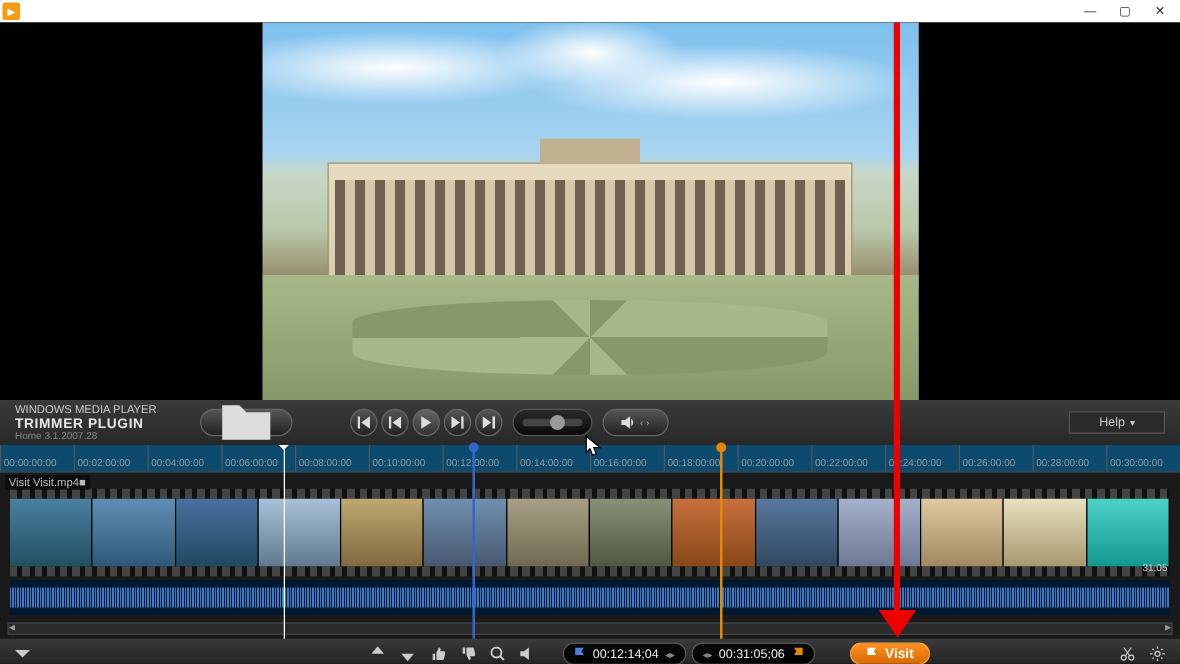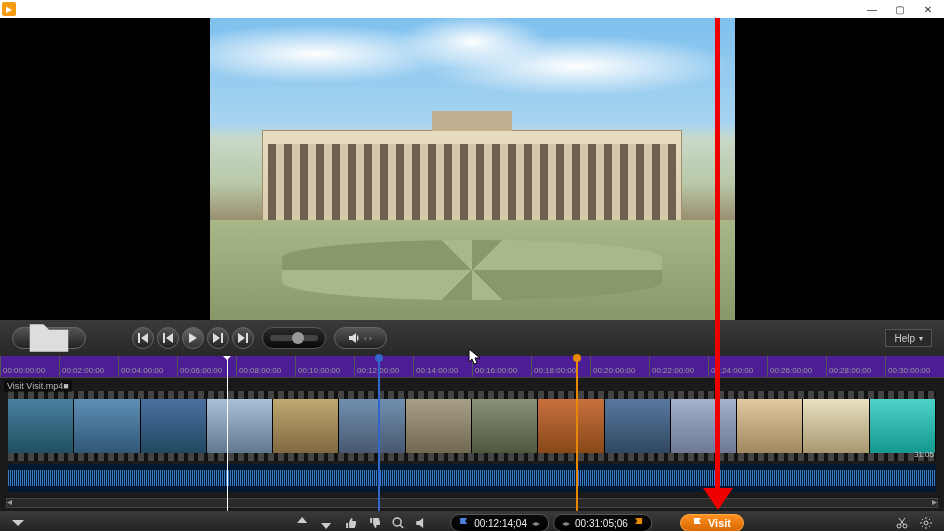--- a/index.html
+++ b/index.html
@@ -27,24 +27,24 @@
 .folder-btn{width:74px;}
 .time-pill{background:linear-gradient(#2a2a2a,#0a0a0a);border:1px solid #555;border-radius:11px;height:22px;display:flex;align-items:center;padding:0 8px;color:#eee;font-size:11px;gap:6px;}
 .transport{display:flex;gap:3px;align-items:center;}
 .trans-btn{width:22px;height:22px;border-radius:11px;background:linear-gradient(#555,#222);border:1px solid #666;display:flex;align-items:center;justify-content:center;cursor:pointer;}
 .trans-btn svg{width:10px;height:10px;fill:#ddd;}
 .play-btn{background:linear-gradient(#666,#333);}
 .slider-pill{width:64px;height:22px;border-radius:11px;background:linear-gradient(#2a2a2a,#0a0a0a);border:1px solid #555;display:flex;align-items:center;justify-content:center;}
 .slider-track{width:48px;height:6px;background:#444;border-radius:3px;position:relative;}
 .slider-track::after{content:"";position:absolute;left:22px;top:-3px;width:12px;height:12px;border-radius:6px;background:#999;}
 .vol-pill{display:flex;align-items:center;gap:3px;}
-.help-box{margin-left:auto;height:18px;background:#2a2a2a;border:1px solid #555;color:#ccc;font-size:10px;display:flex;align-items:center;padding:0 8px;gap:4px;justify-content:flex-end;}
+.help-box{margin-left:auto;height:18px;background:#2a2a2a;border:1px solid #555;color:#ccc;font-size:10px;display:flex;align-items:center;padding:0 23px;gap:4px;justify-content:flex-end;}
 .help-box::after{content:"▾";font-size:8px;}
 .timeline-area{height:155px;background:#1a1a1a;position:relative;}
-.ruler{height:22px;background:#4c1d95;border-bottom:1px solid #444;position:relative;display:flex;}
+.ruler{height:22px;background:#0c4a6e;border-bottom:1px solid #444;position:relative;display:flex;}
 .tick{flex:1;position:relative;color:#999;font-size:8px;padding-top:8px;text-align:left;border-left:1px solid #555;}
 .tick span{position:absolute;left:2px;top:10px;}
 .playhead{position:absolute;top:0;bottom:0;width:1px;background:#fff;left:24%;z-index:5;}
 .playhead::before{content:"";position:absolute;top:0;left:-4px;border:4px solid transparent;border-top-color:#fff;}
 .marker-in{position:absolute;top:0;bottom:0;width:2px;background:#36c;left:40%;z-index:5;}
 .marker-in::before{content:"";position:absolute;top:-2px;left:-3px;width:8px;height:8px;background:#36c;border-radius:4px;}
 .marker-out{position:absolute;top:0;bottom:0;width:2px;background:#e88800;left:61%;z-index:5;}
 .marker-out::before{content:"";position:absolute;top:-2px;left:-3px;width:8px;height:8px;background:#e88800;border-radius:4px;}
 .track-label{position:absolute;top:24px;left:4px;font-size:9px;color:#bbb;background:rgba(0,0,0,.5);padding:1px 3px;z-index:6;}
 .filmstrip{display:flex;position:absolute;top:35px;left:8px;right:8px;height:70px;}
@@ -106,20 +106,25 @@
     <div class="palace">
         <div class="palace-windows"></div>
       </div>
     <div class="garden">
         <div class="garden-pattern"></div>
       </div>
   </div>
 </div>
 
 <div class="control-bar">
+  <div class="brand">
+    <span class="line1">WINDOWS MEDIA PLAYER</span>
+    <span class="line2">TRIMMER PLUGIN</span>
+    <span class="line3">Home 3.1.2007.28</span>
+  </div>
   <div class="pill-btn folder-btn">
     <svg viewBox="0 0 16 16">
         <path fill="#ddd" d="M1 3h5l2 2h7v8H1z"></path>
       </svg>
   </div>
   <div style="flex:0 0 30px"></div>
   <div class="transport">
     <div class="trans-btn">
         <svg viewBox="0 0 10 10">
           <path d="M0 0h2v10H0zM10 0v10L3 5z"></path>

